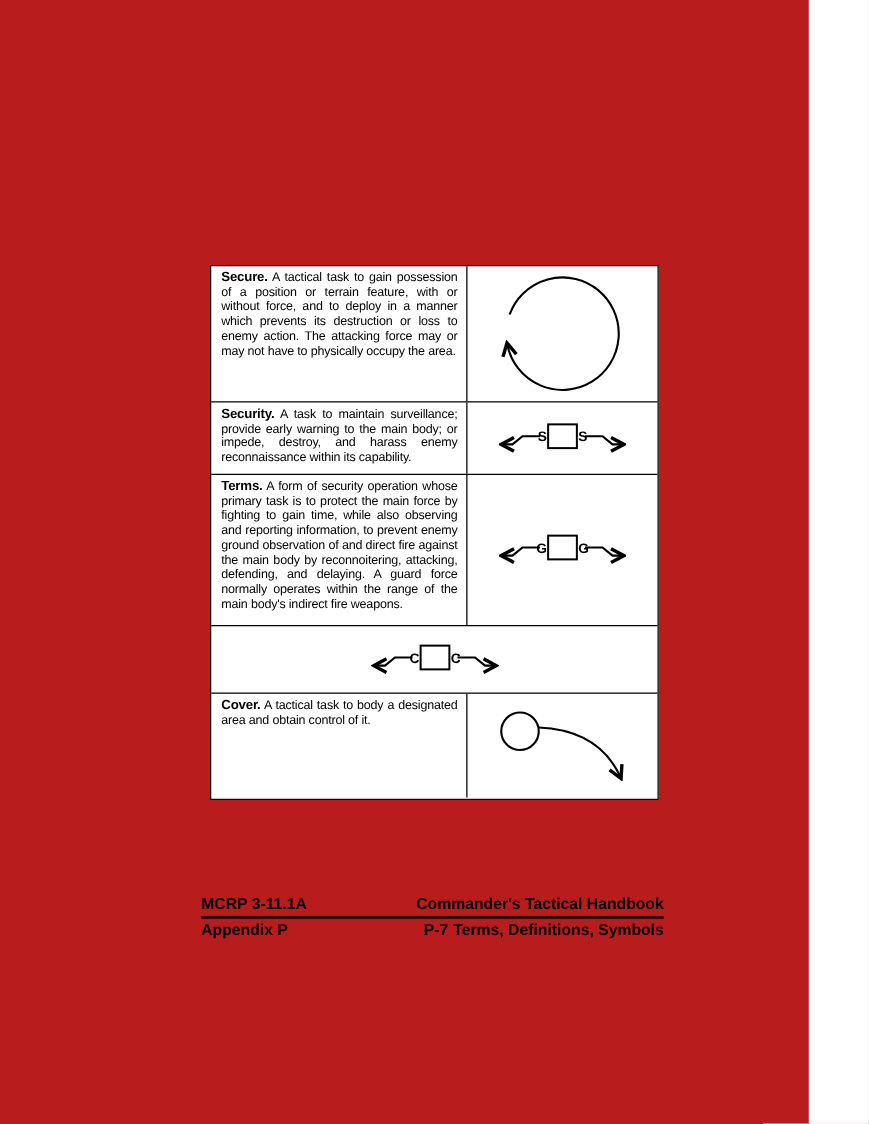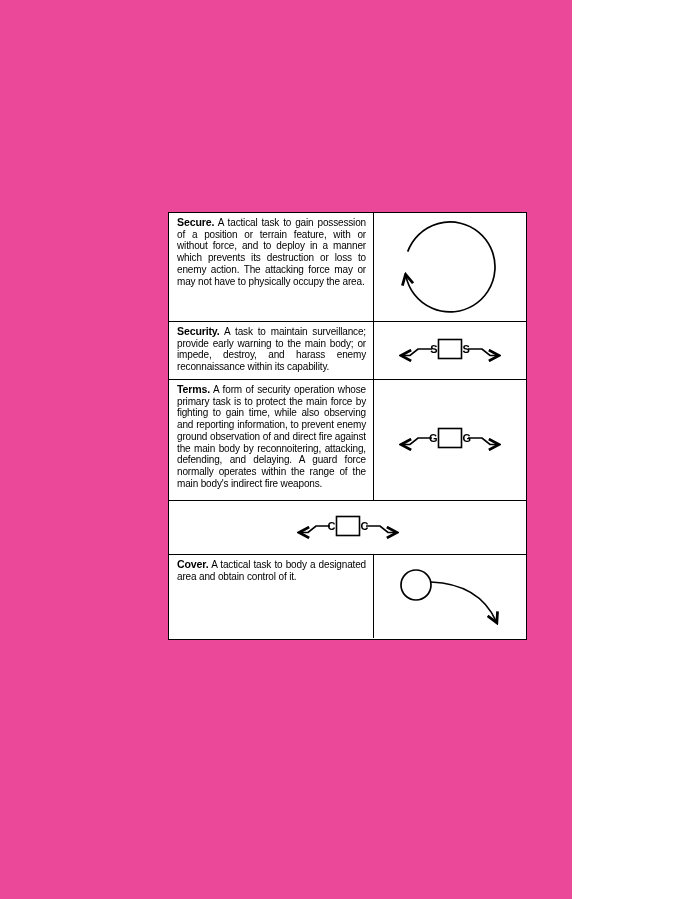--- a/index.html
+++ b/index.html
@@ -3,23 +3,23 @@
 <meta charset="utf-8">
 <style>
   html, body {
     margin: 0; padding: 0;
     background: #ffffff;
     font-family: "Liberation Sans", sans-serif;
     color: #000;
   }
   .page {
     position: relative;
-    width: 572px;
+    width: 647px;
     height: 899px;
-    background: #ec4899;
+    background: #b91c1c;
     overflow: hidden;
   }
   
   .symtable {
     position: absolute;
     left: 168px; top: 212px;
     width: 359px; height: 428px;
     border: 1.6px solid #000;
     box-sizing: border-box;
     background: #fff;
@@ -148,14 +148,25 @@
       <div class="cell sym">
         <svg width="150" height="78" viewBox="0 0 150 78">
           <circle class="ln" cx="41" cy="27" r="15"></circle>
           <path class="ln" d="M56,24 Q104,26 121,63" marker-end="url(#arw)"></path>
         </svg>
       </div>
     </div>
 
   </div>
 
+  <div class="footer">
+    <div class="f1">
+      <span>MCRP 3-11.1A</span>
+      <span>Commander's Tactical Handbook</span>
+    </div>
+    <div class="f2">
+      <span class="fl">Appendix P</span>
+      <span class="fp">P-7</span>
+      <span class="fr">Terms, Definitions, Symbols</span>
+    </div>
+  </div>
 
 </div>
 
 </body></html>

